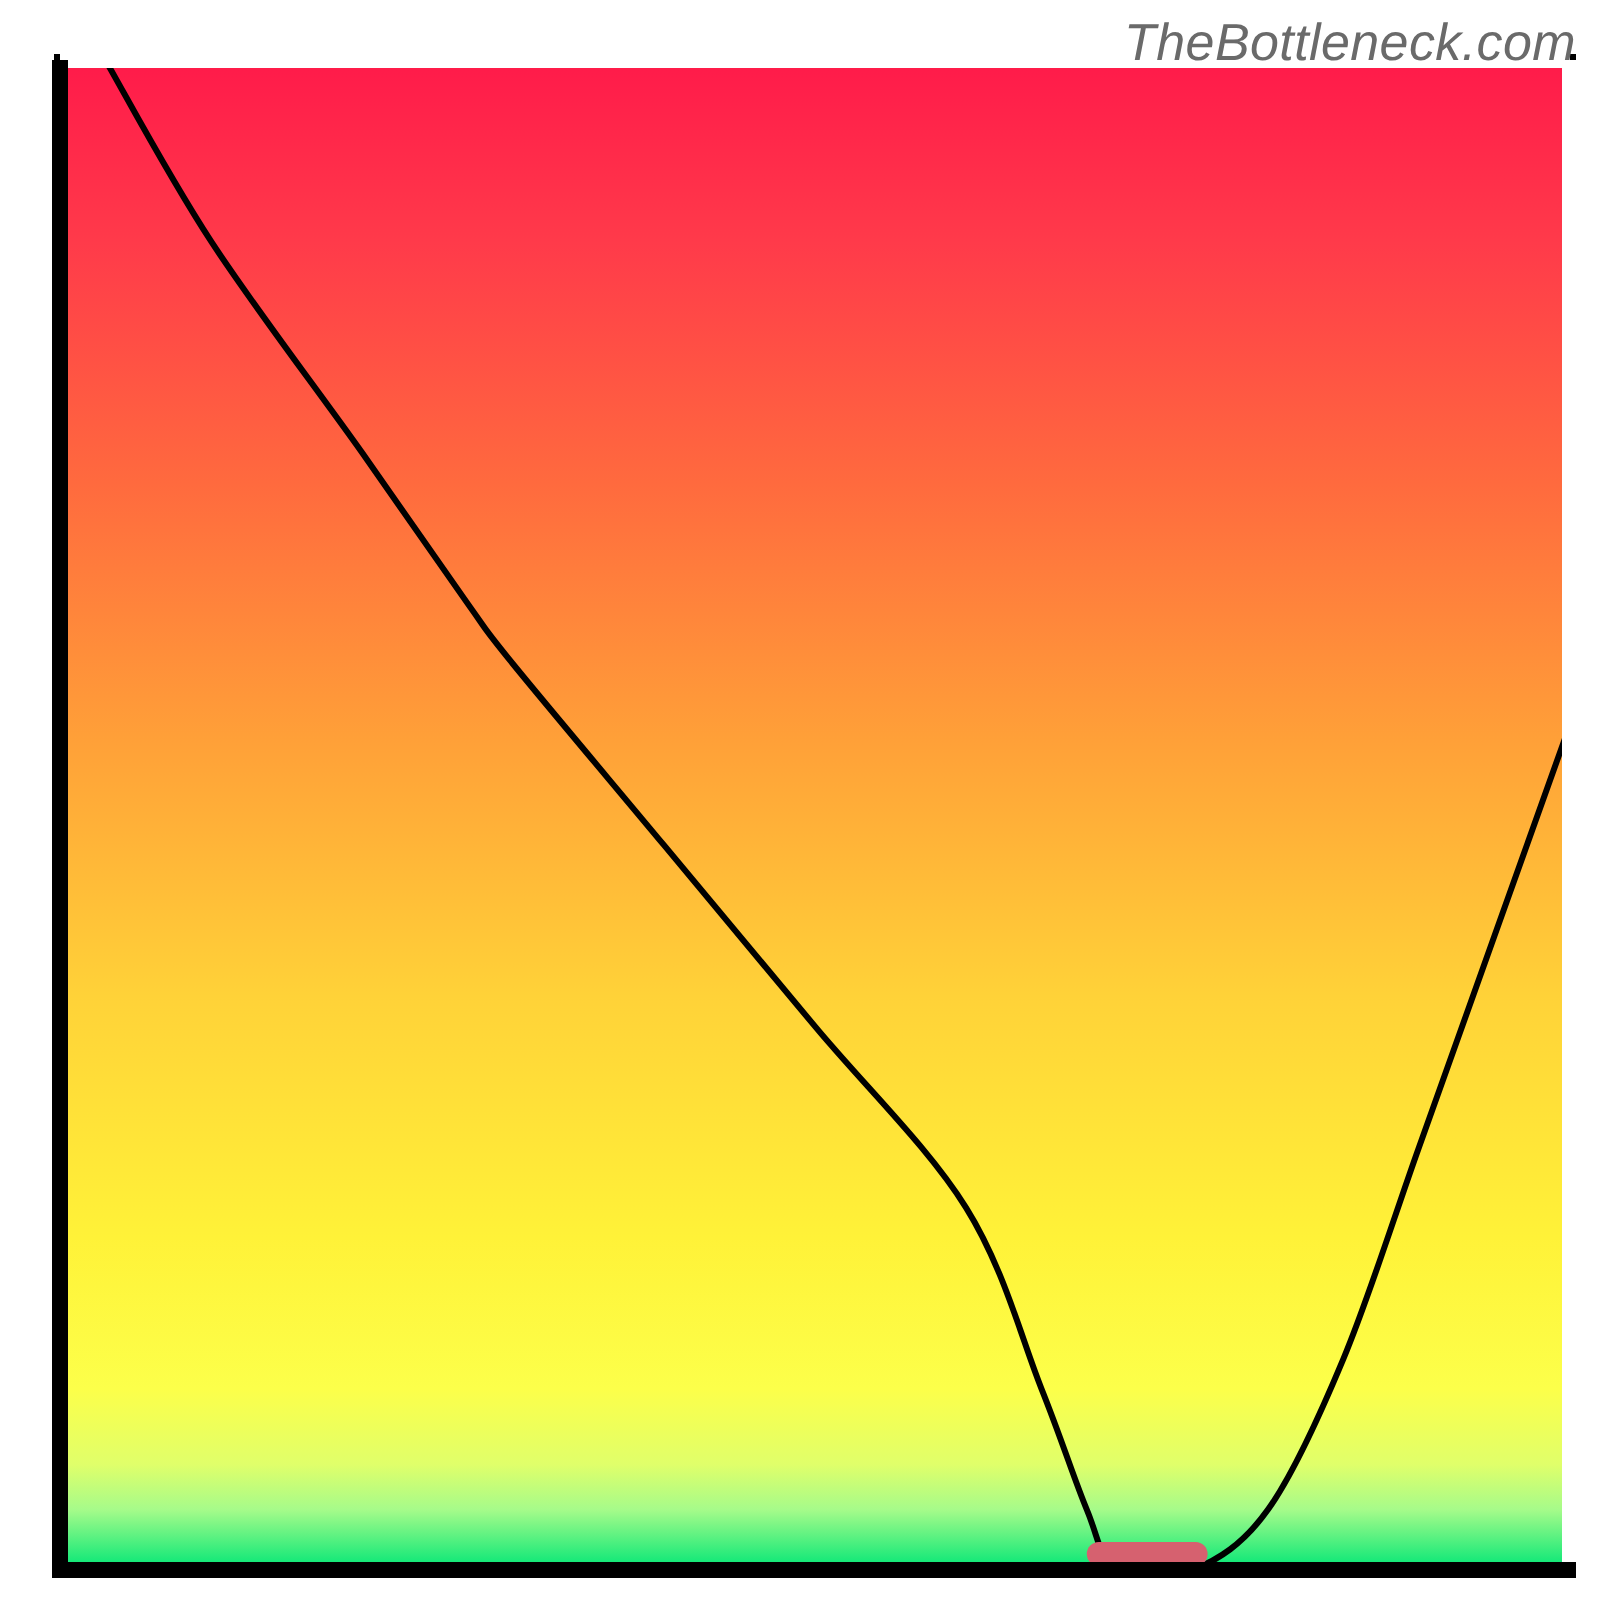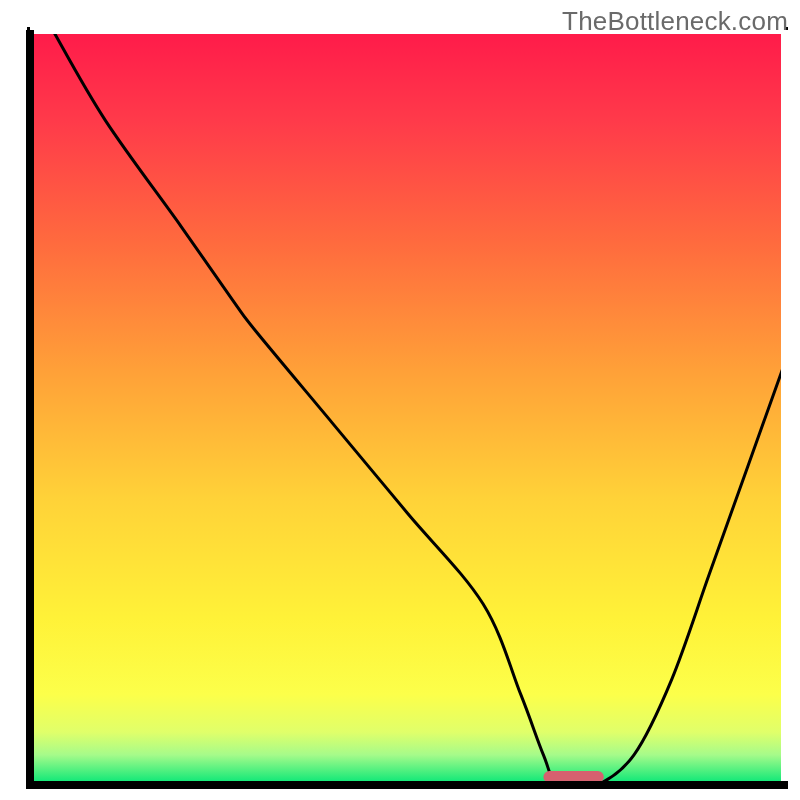--- a/index.html
+++ b/index.html
@@ -7,20 +7,21 @@
     padding: 0;
     width: 800px;
     height: 800px;
     background: #ffffff;
     font-family: Arial, Helvetica, sans-serif;
   }
   .chart-container {
     position: relative;
     width: 800px;
     height: 800px;
+    font-style: italic;
   }
   .watermark {
     position: absolute;
     top: 6px;
     right: 12px;
     font-size: 26px;
     font-weight: 400;
     color: #6a6a6a;
     letter-spacing: 0.2px;
     z-index: 10;

